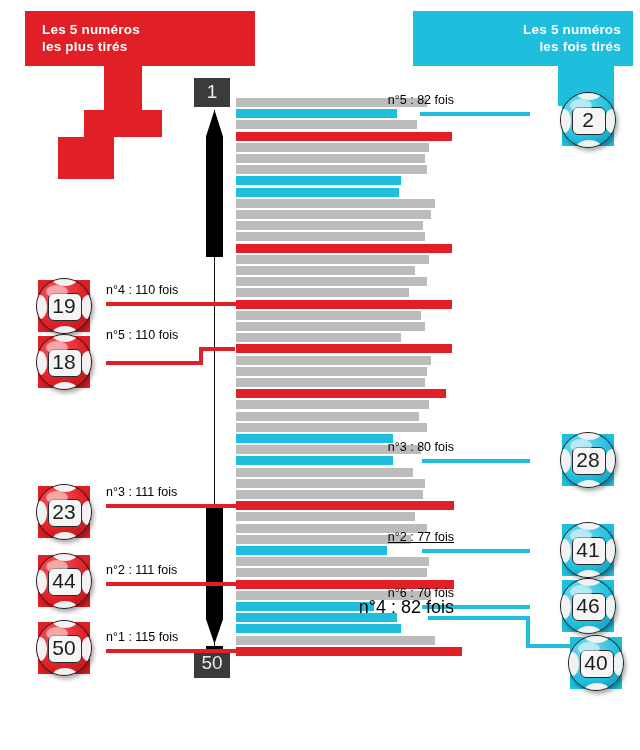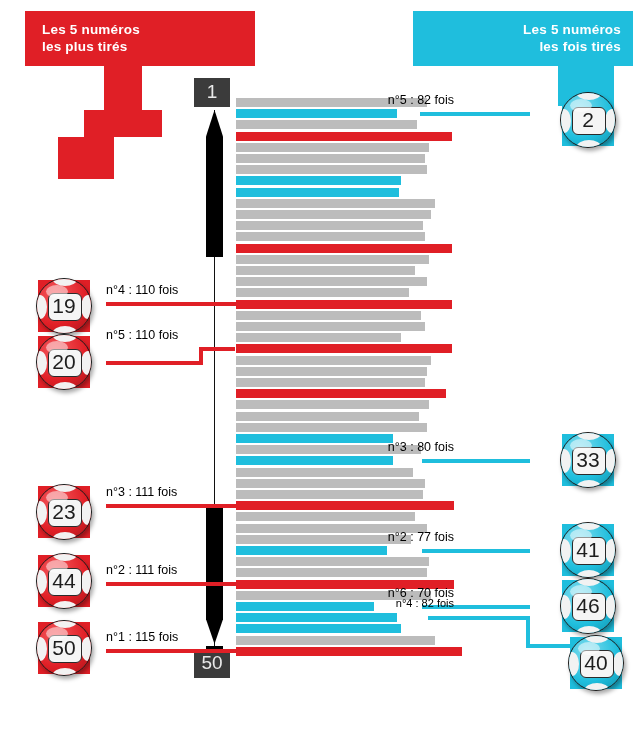--- a/index.html
+++ b/index.html
@@ -143,25 +143,25 @@
       <div class="lbl" style="position: absolute; top: 484.7px; font-size: 12.5px; left: 98px;">n°3 : 111 fois</div>
       <div class="rule" style="position: absolute; left: 98px; top: 503.7px; width: 131px; height: 4px; background: rgb(224, 31, 38);"></div>
       <div class="lbl" style="position: absolute; top: 563.1px; font-size: 12.5px; left: 98px;">n°2 : 111 fois</div>
       <div class="rule" style="position: absolute; left: 98px; top: 582.1px; width: 131px; height: 4px; background: rgb(224, 31, 38);"></div>
       <div class="lbl" style="position: absolute; top: 630.3px; font-size: 12.5px; left: 98px;">n°1 : 115 fois</div>
       <div class="rule" style="position: absolute; left: 98px; top: 649.3px; width: 131px; height: 4px; background: rgb(224, 31, 38);"></div>
       <div class="lbl" style="position: absolute; top: 92.7px; font-size: 12.5px; right: 118px;">n°5 : 82 fois</div>
       <div class="rule" style="position: absolute; left: 412px; top: 111.7px; width: 110px; height: 4px; background: rgb(31, 190, 221);"></div>
       <div class="lbl" style="position: absolute; top: 439.9px; font-size: 12.5px; right: 118px;">n°3 : 80 fois</div>
       <div class="rule" style="position: absolute; left: 414px; top: 458.9px; width: 108px; height: 4px; background: rgb(31, 190, 221);"></div>
-      <div class="lbl" style="position: absolute; top: 529.5px; font-size: 12.5px; right: 118px;">n°2 : 77 fois</div>
+      <div class="lbl" style="position: absolute; top: 529.5px; font-size: 12.5px; right: 118px; text-decoration: underline;">n°2 : 77 fois</div>
       <div class="rule" style="position: absolute; left: 414px; top: 548.5px; width: 108px; height: 4px; background: rgb(31, 190, 221);"></div>
       <div class="lbl" style="position: absolute; top: 585.5px; font-size: 12.5px; right: 118px;">n°6 : 70 fois</div>
       <div class="rule" style="position: absolute; left: 414px; top: 604.5px; width: 108px; height: 4px; background: rgb(31, 190, 221);"></div>
-      <div class="lbl" style="position: absolute; top: 596.7px; font-size: 11px; right: 118px;">n°4 : 82 fois</div>
+      <div class="lbl" style="position: absolute; top: 596.7px; font-size: 18px; right: 118px;">n°4 : 82 fois</div>
       <div class="rule" style="position: absolute; left: 420px; top: 615.7px; width: 102px; height: 4px; background: rgb(31, 190, 221);"></div>
       <div style="position: absolute; left: 518px; top: 615.7px; width: 4px; height: 32px; background: rgb(31, 190, 221);"></div>
       <div class="rule" style="position: absolute; left: 518px; top: 643.7px; width: 56px; height: 4px; background: rgb(31, 190, 221);"></div>
     </div>
   <div id="balls">
       <div class="ball" style="left: 28px; top: 278px;">
         <div class="backing" style="background:#e01f26"></div>
         <div class="sphere" style="background:radial-gradient(circle at 34% 28%, #f4565b 0%, #e01f26 58%, #a3151a 100%);">
           <div class="band" style="left:-4px;top:16px;width:14px;height:24px;border-radius:50%;"></div>
           <div class="band" style="right:-4px;top:16px;width:14px;height:24px;border-radius:50%;"></div>
@@ -175,21 +175,21 @@
       <div class="ball" style="left: 28px; top: 334px;">
         <div class="backing" style="background:#e01f26"></div>
         <div class="sphere" style="background:radial-gradient(circle at 34% 28%, #f4565b 0%, #e01f26 58%, #a3151a 100%);">
           <div class="band" style="left:-4px;top:16px;width:14px;height:24px;border-radius:50%;"></div>
           <div class="band" style="right:-4px;top:16px;width:14px;height:24px;border-radius:50%;"></div>
           <div class="band" style="left:16px;top:-6px;width:24px;height:13px;border-radius:50%;"></div>
           <div class="band" style="left:16px;bottom:-6px;width:24px;height:13px;border-radius:50%;"></div>
           <div class="disc"></div>
           <div class="gloss"></div>
         </div>
-        <div class="num">20</div>
+        <div class="num">18</div>
       </div>
       <div class="ball" style="left: 28px; top: 484px;">
         <div class="backing" style="background:#e01f26"></div>
         <div class="sphere" style="background:radial-gradient(circle at 34% 28%, #f4565b 0%, #e01f26 58%, #a3151a 100%);">
           <div class="band" style="left:-4px;top:16px;width:14px;height:24px;border-radius:50%;"></div>
           <div class="band" style="right:-4px;top:16px;width:14px;height:24px;border-radius:50%;"></div>
           <div class="band" style="left:16px;top:-6px;width:24px;height:13px;border-radius:50%;"></div>
           <div class="band" style="left:16px;bottom:-6px;width:24px;height:13px;border-radius:50%;"></div>
           <div class="disc"></div>
           <div class="gloss"></div>
@@ -235,21 +235,21 @@
       <div class="ball" style="left: 552px; top: 432px;">
         <div class="backing" style="background:#1fbedd"></div>
         <div class="sphere" style="background:radial-gradient(circle at 34% 28%, #7fdcee 0%, #1fbedd 58%, #128fa8 100%);">
           <div class="band" style="left:-4px;top:16px;width:14px;height:24px;border-radius:50%;"></div>
           <div class="band" style="right:-4px;top:16px;width:14px;height:24px;border-radius:50%;"></div>
           <div class="band" style="left:16px;top:-6px;width:24px;height:13px;border-radius:50%;"></div>
           <div class="band" style="left:16px;bottom:-6px;width:24px;height:13px;border-radius:50%;"></div>
           <div class="disc"></div>
           <div class="gloss"></div>
         </div>
-        <div class="num">33</div>
+        <div class="num">28</div>
       </div>
       <div class="ball" style="left: 552px; top: 522px;">
         <div class="backing" style="background:#1fbedd"></div>
         <div class="sphere" style="background:radial-gradient(circle at 34% 28%, #7fdcee 0%, #1fbedd 58%, #128fa8 100%);">
           <div class="band" style="left:-4px;top:16px;width:14px;height:24px;border-radius:50%;"></div>
           <div class="band" style="right:-4px;top:16px;width:14px;height:24px;border-radius:50%;"></div>
           <div class="band" style="left:16px;top:-6px;width:24px;height:13px;border-radius:50%;"></div>
           <div class="band" style="left:16px;bottom:-6px;width:24px;height:13px;border-radius:50%;"></div>
           <div class="disc"></div>
           <div class="gloss"></div>

